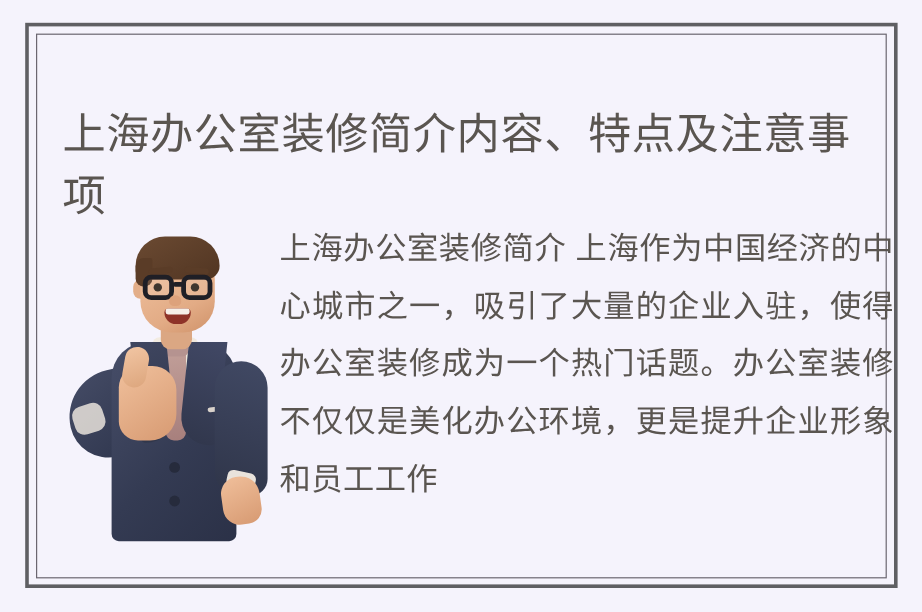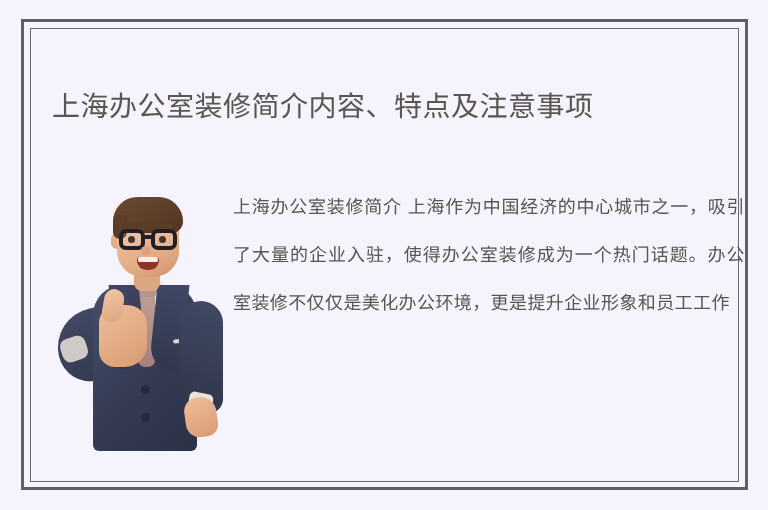--- a/index.html
+++ b/index.html
@@ -35,21 +35,21 @@
     box-sizing: border-box;
     border: 1px solid #6b6670;
     background: #f5f3fc;
   }
 
   #page-title {
     position: absolute;
     left: 21px;
     top: 33px;
     width: 688px;
-    font-size: 28px;
+    font-size: 36px;
     line-height: 52px;
     letter-spacing: 0.5px;
     color: #5a5550;
     font-weight: 400;
     white-space: pre-wrap;
     word-break: break-all;
   }
 
   #article-body {
     position: absolute;
@@ -61,21 +61,21 @@
 
   #character-illustration {
     float: left;
     width: 168px;
     height: 262px;
     margin: 12px 10px 0 10px;
     position: relative;
   }
 
   #body-text {
-    font-size: 18px;
+    font-size: 26px;
     line-height: 48px;
     color: #5a5550;
     letter-spacing: 0.4px;
     text-align: justify;
     word-break: break-all;
     padding-top: 6px;
   }
 
   
   .fig { position: absolute; }

